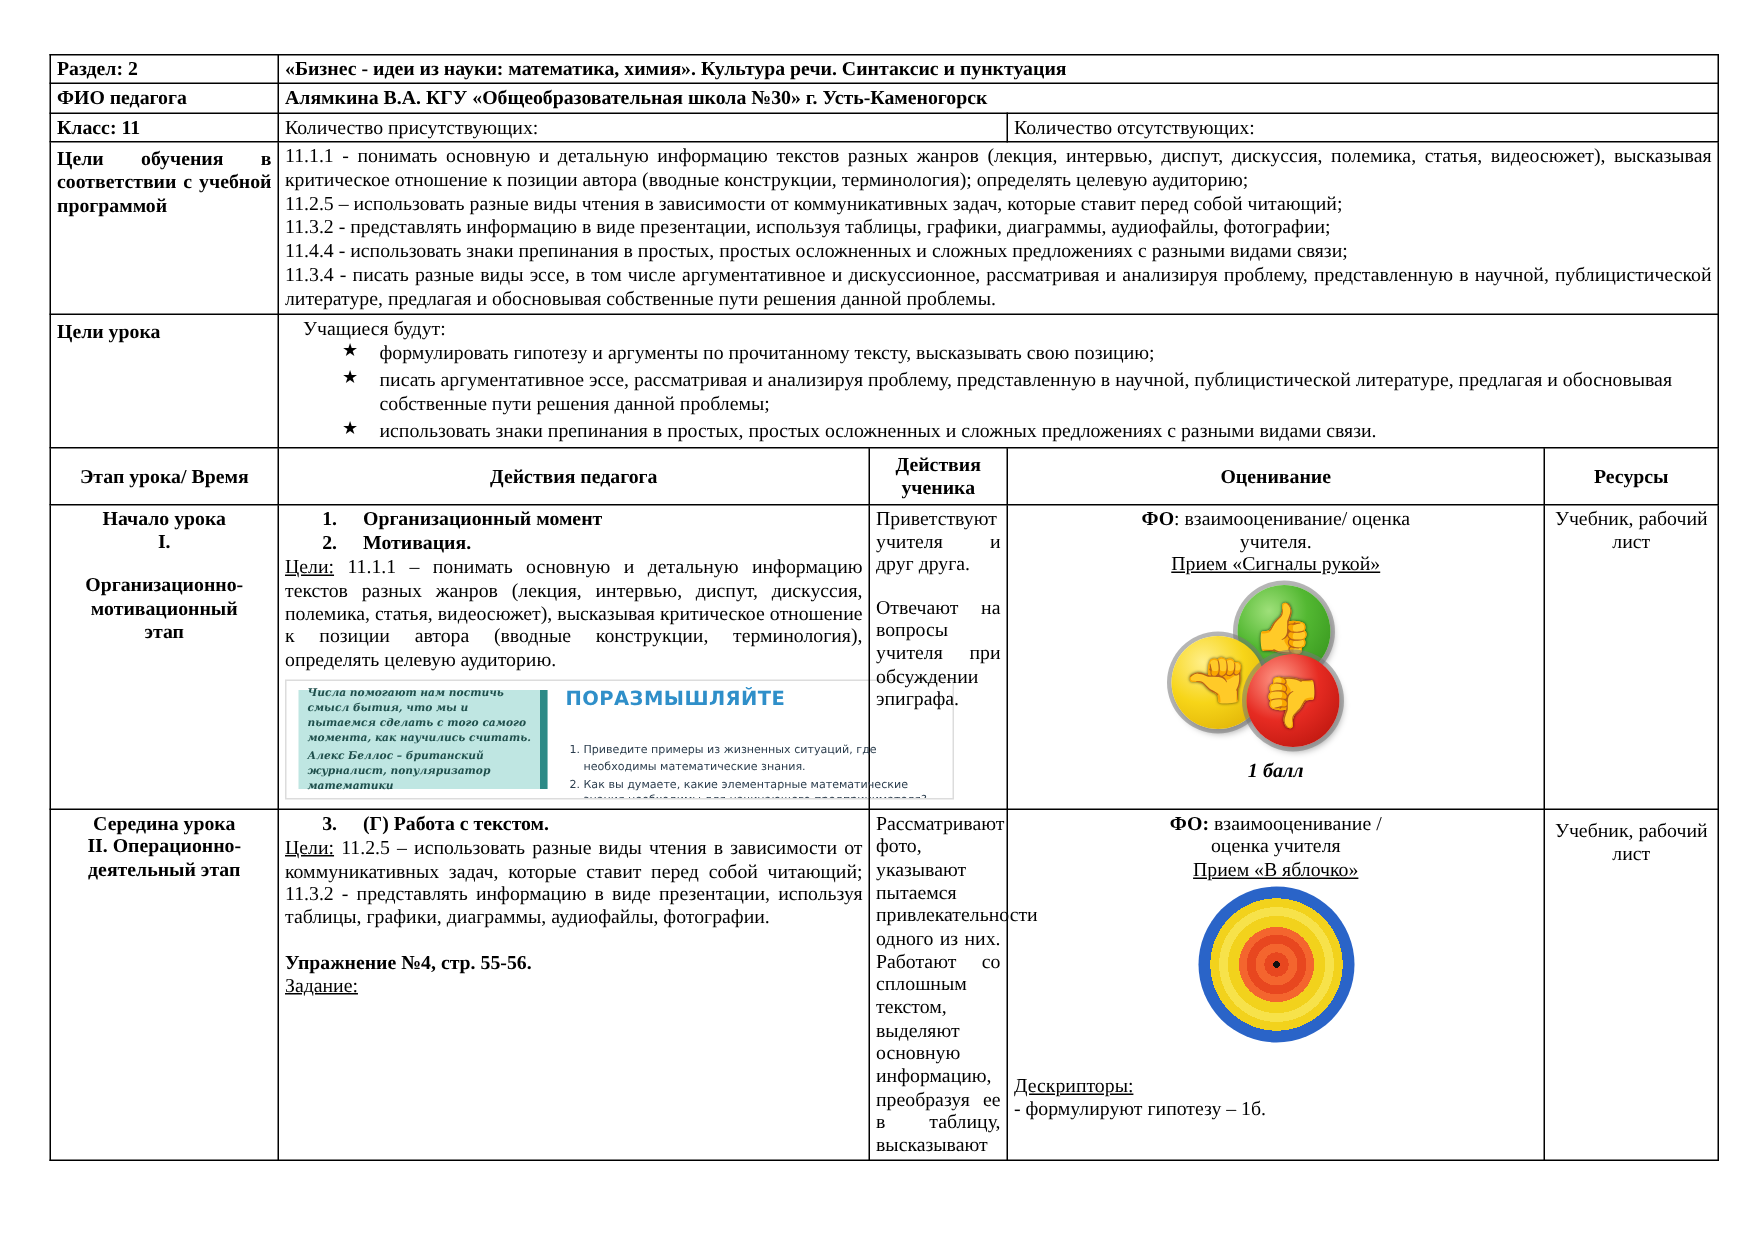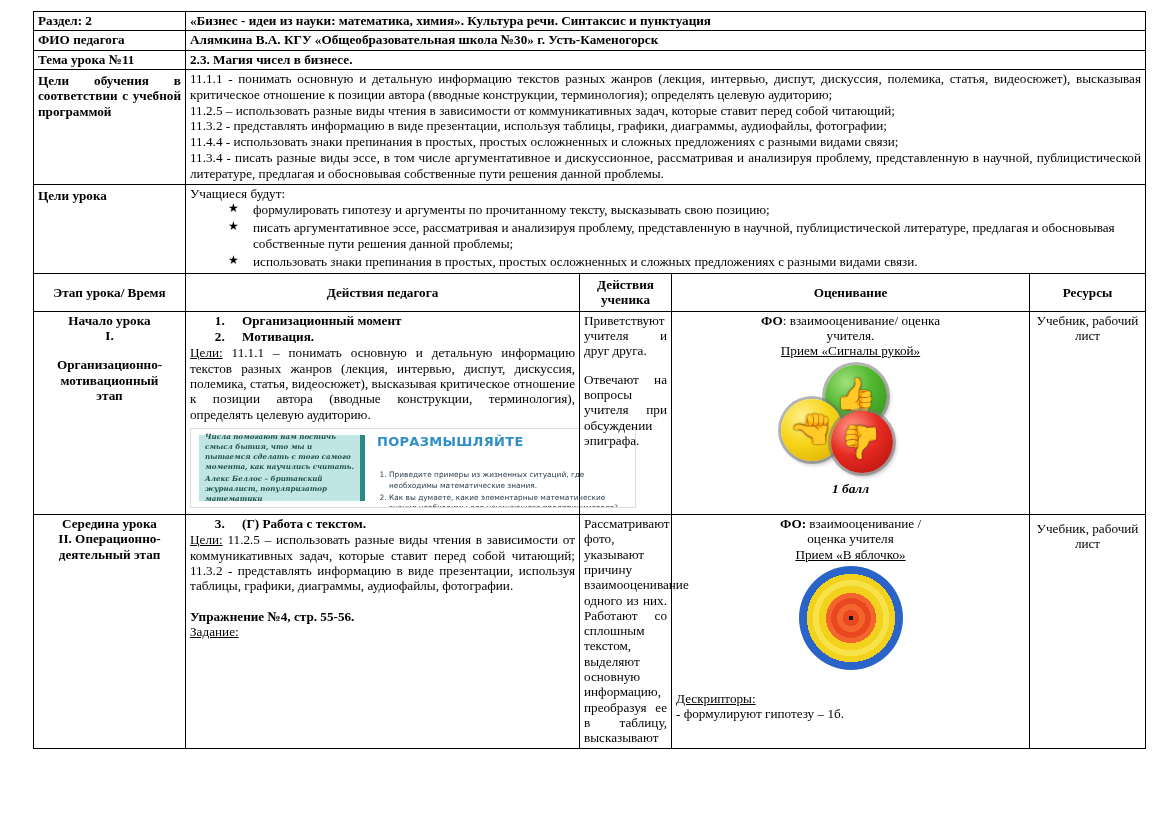--- a/index.html
+++ b/index.html
@@ -12,21 +12,21 @@
     width: 1170px;
     height: 827px;
     font-family: "Liberation Serif", "DejaVu Serif", serif;
     color: #000000;
     overflow: hidden;
   }
   .page {
     position: relative;
     width: 1170px;
     height: 827px;
-    padding: 11px 25px 0 33px;
+    padding: 36px 25px 0 33px;
     box-sizing: border-box;
   }
   table.plan {
     width: 1112px;
     border-collapse: collapse;
     table-layout: fixed;
   }
   table.plan td, table.plan th {
     border: 1px solid #000000;
     vertical-align: top;
@@ -57,21 +57,21 @@
     margin: 0 0 0 0;
     text-align: justify;
     font-size: 13.2px;
     line-height: 1.2;
   }
   .goals-cell p.lastline { text-align: left; }
   .lesson-goals-cell {
     font-size: 13.2px;
     line-height: 1.22;
   }
-  .lesson-goals-cell .intro { margin: 0 0 1px 0; }
+  .lesson-goals-cell .intro { margin: 0 0 1px 12px; }
   ul.starlist {
     list-style: none;
     margin: 0;
     padding: 0 0 0 38px;
   }
   ul.starlist li {
     position: relative;
     margin: 0 0 1px 0;
     padding-left: 22px;
     line-height: 1.25;
@@ -277,25 +277,26 @@
     <td class="lbl">Раздел: 2</td>
     <td colspan="6" class="val-bold">«Бизнес - идеи из науки: математика, химия». Культура речи. Синтаксис и пунктуация</td>
   </tr>
 
   <tr>
     <td class="lbl">ФИО педагога</td>
     <td colspan="6" class="val-bold">Алямкина В.А. КГУ «Общеобразовательная школа №30»  г. Усть-Каменогорск</td>
   </tr>
 
 
-
-  <tr>
-    <td class="lbl">Тема урока №11</td>
-    <td colspan="6" class="val-bold">2.3. Магия чисел в бизнесе.</td>
-  </tr>
+  <tr>
+    <td class="lbl">Класс: 11</td>
+    <td colspan="3" class="plainval">Количество присутствующих:</td>
+    <td colspan="3" class="plainval">Количество отсутствующих:</td>
+  </tr>
+
 
   <tr>
     <td class="lbl-just" style="padding-top:3px;">Цели обучения в соответствии с учебной программой</td>
     <td colspan="6" class="goals-cell">
       <p>11.1.1 -  понимать основную и детальную информацию текстов разных  жанров (лекция, интервью, диспут, дискуссия, полемика, статья, видеосюжет), высказывая критическое отношение к позиции автора (вводные конструкции, терминология); определять целевую аудиторию;</p>
       <p class="lastline">11.2.5 – использовать разные виды чтения в зависимости от коммуникативных задач, которые ставит перед собой читающий;</p>
       <p class="lastline">11.3.2 - представлять информацию в виде презентации, используя таблицы, графики, диаграммы, аудиофайлы, фотографии;</p>
       <p class="lastline">11.4.4 - использовать знаки препинания в простых, простых осложненных и сложных предложениях с разными видами связи;</p>
       <p>11.3.4 - писать разные виды эссе, в том числе аргументативное и дискуссионное, рассматривая и анализируя проблему, представленную в научной, публицистической литературе, предлагая и обосновывая собственные пути решения данной проблемы.</p>
     </td>
@@ -404,21 +405,21 @@
       <ol class="numlist" start="3">
         <li>(Г) Работа с текстом.</li>
       </ol>
       <div class="jtext"><span class="u">Цели:</span><span> 11.2.5 – использовать разные виды чтения в зависимости от коммуникативных задач, которые ставит перед собой читающий;  11.3.2 - представлять информацию в виде презентации, используя таблицы, графики, диаграммы, аудиофайлы, фотографии.</span></div>
       <div style="height:15px"></div>
       <div class="bold">Упражнение №4, стр. 55-56.</div>
       <div class="u">Задание:</div>
     </td>
 
     <td class="stu-cell">
-      <p>Рассматривают фото, указывают причину взаимооценивание одного из них. Работают со сплошным текстом, выделяют основную информацию, преобразуя ее в таблицу, высказывают</p>
+      <p>Рассматривают фото, указывают пытаемся привлекательности одного из них. Работают со сплошным текстом, выделяют основную информацию, преобразуя ее в таблицу, высказывают</p>
     </td>
 
     <td class="assess-cell" colspan="2">
       <div><span class="bold">ФО:</span><span> взаимооценивание /</span></div>
       <div class="ln">оценка учителя</div>
       <div class="ln u">Прием «В яблочко»</div>
 
       <div class="target"></div>
 
       <div style="text-align:left; margin-top:21px;">

